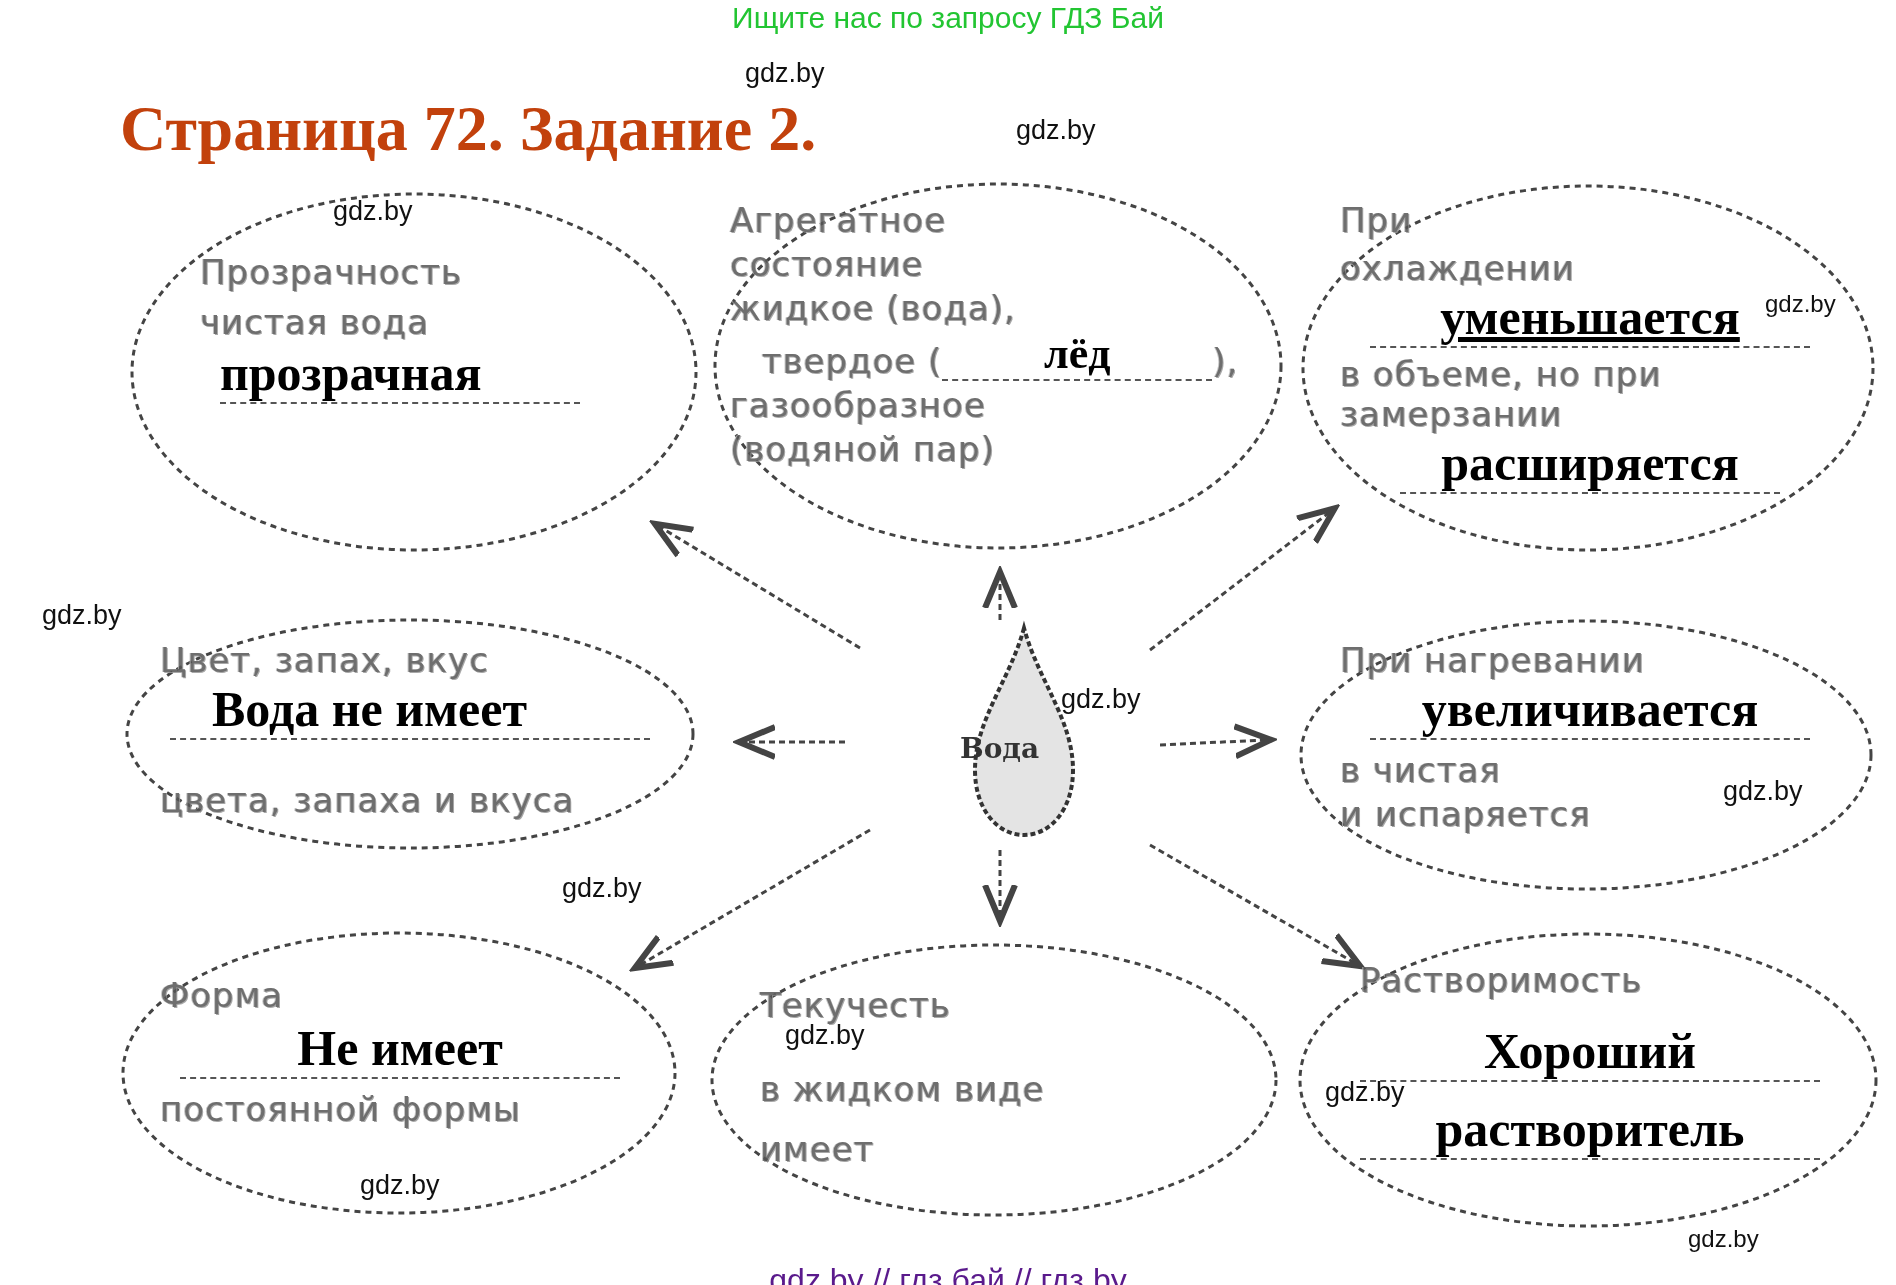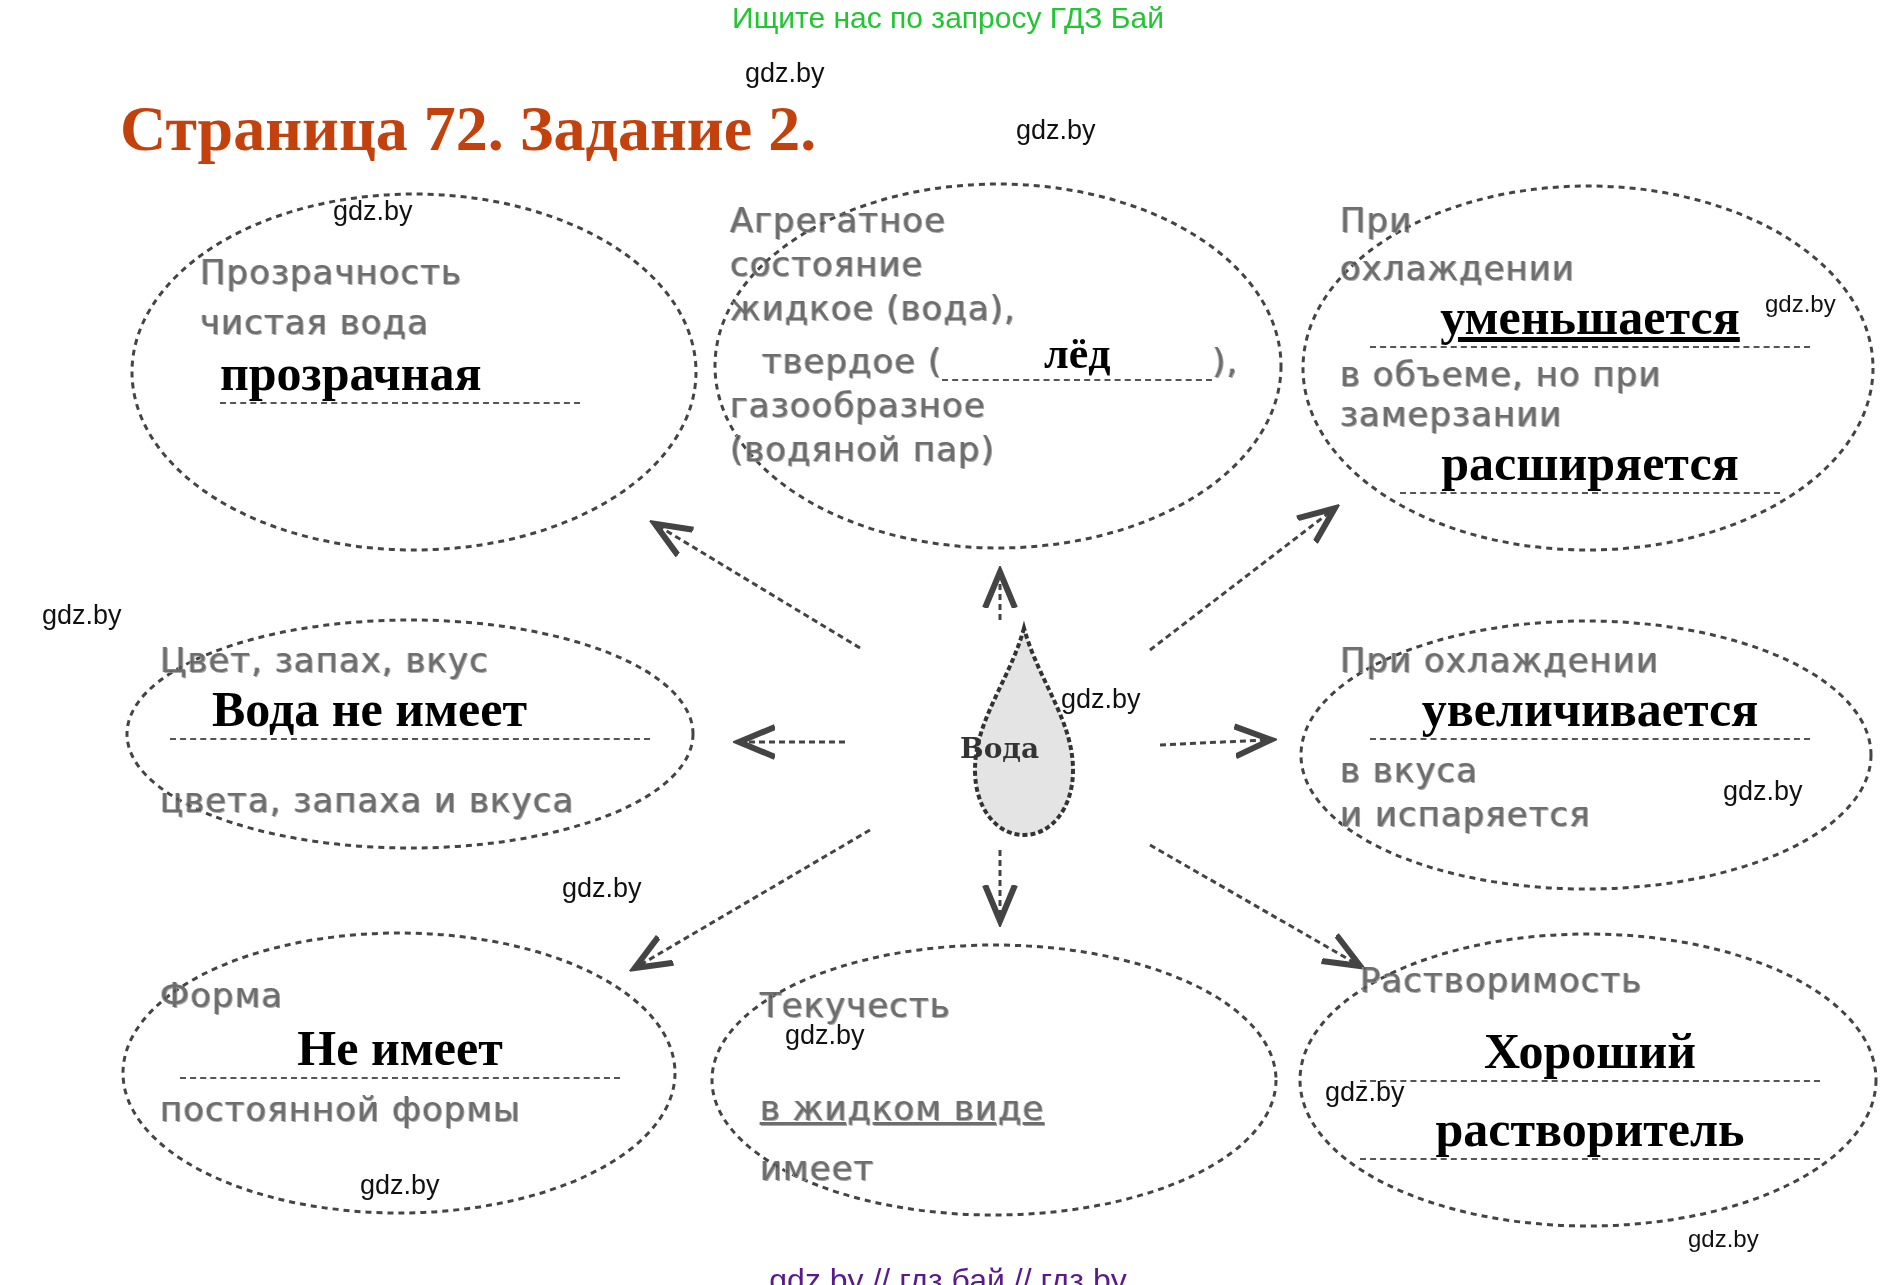--- a/index.html
+++ b/index.html
@@ -82,35 +82,35 @@
   <div class="answer uline" style="margin:0 60px;">расширяется</div>
 </div>
 
 <div class="abs" style="left:160px; top:640px; width:500px;">
   <div class="printed">Цвет, запах, вкус</div>
   <div class="answer uline" style="margin:0 10px; text-align:left; padding-left:42px;">Вода не имеет</div>
   <div class="printed" style="margin-top:40px;">цвета, запаха и вкуса</div>
 </div>
 
 <div class="abs" style="left:1340px; top:640px; width:500px;">
-  <div class="printed">При охлаждении</div>
+  <div class="printed">При нагревании</div>
   <div class="answer uline" style="margin:0 30px 0 30px;">увеличивается</div>
-  <div class="printed" style="margin-top:10px;">в вкуса</div>
+  <div class="printed" style="margin-top:10px;">в чистая</div>
   <div class="printed" style="margin-top:4px;">и испаряется</div>
 </div>
 
 <div class="abs" style="left:160px; top:975px; width:480px;">
   <div class="printed">Форма</div>
   <div class="answer uline" style="margin:4px 20px 0 20px;">Не имеет</div>
   <div class="printed" style="margin-top:10px;">постоянной формы</div>
 </div>
 
 <div class="abs" style="left:760px; top:985px; width:480px;">
   <div class="printed">Текучесть</div>
-  <div class="printed" style="margin-top:63px;text-decoration:underline;">в жидком виде</div>
+  <div class="printed" style="margin-top:44px;">в жидком виде</div>
   <div class="printed" style="margin-top:20px;">имеет</div>
 </div>
 
 <div class="abs" style="left:1360px; top:960px; width:460px;">
   <div class="printed">Растворимость</div>
   <div class="answer uline" style="margin-top:22px;">Хороший</div>
   <div class="answer uline" style="margin-top:18px;">растворитель</div>
 </div>
 
 <div class="abs wm" style="left:745px; top:58px;">gdz.by</div>

